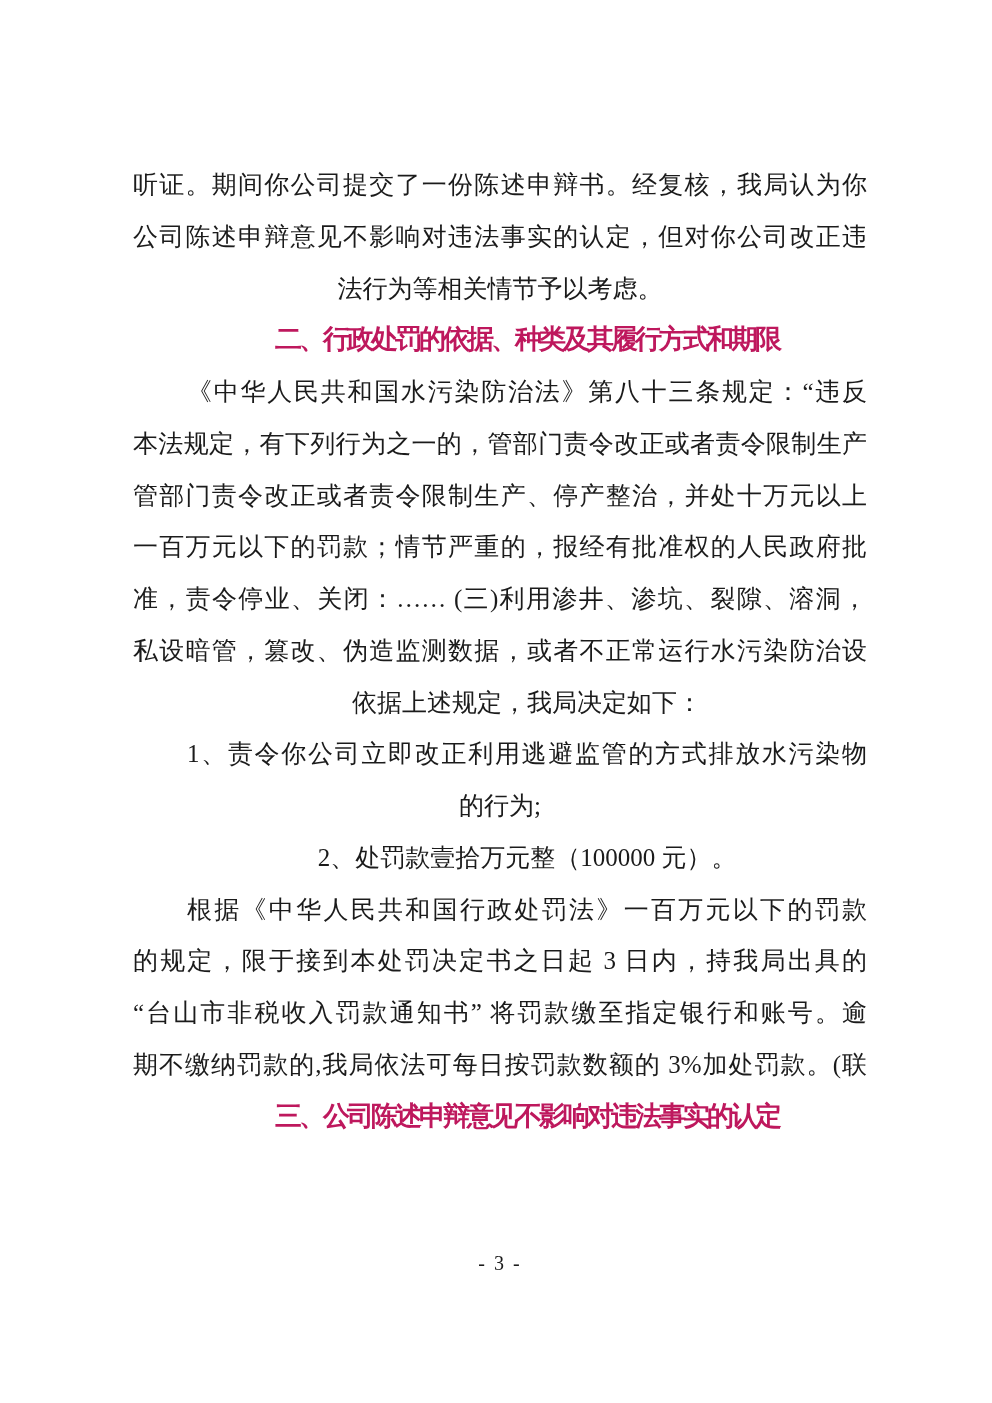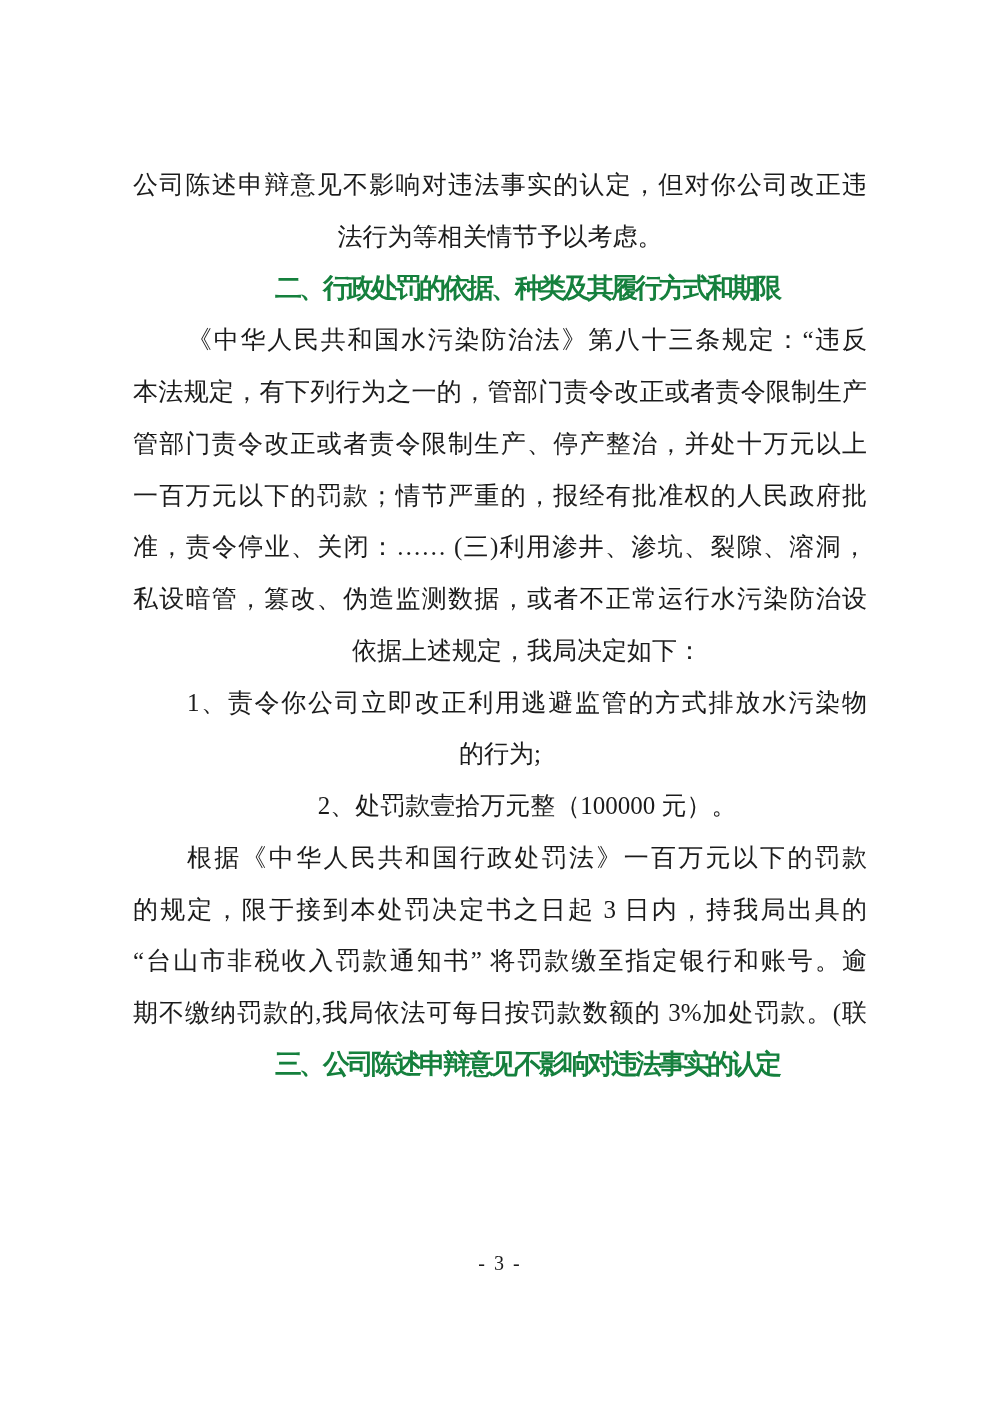--- a/index.html
+++ b/index.html
@@ -38,39 +38,40 @@
   }
   
   .ind {
     text-indent: 54px;
   }
   .heading {
     font-family: "Liberation Sans", "DejaVu Sans", sans-serif;
     font-weight: 700;
     font-size: 27px;
     letter-spacing: -3px;
-    color: #15803d;
+    color: #be185d;
   }
   .footer {
     position: absolute;
     left: 133px;
     top: 1252px;
     width: 734px;
     text-align: center;
     font-size: 20px;
     letter-spacing: 2px;
     color: #1b1b1b;
     font-family: "Liberation Serif", "DejaVu Serif", serif;
   }
 </style>
 </head>
 <body>
 
 <div class="page">
   <div class="doc">
+    <div class="line j">听证。期间你公司提交了一份陈述申辩书。经复核，我局认为你</div>
     <div class="line j">公司陈述申辩意见不影响对违法事实的认定，但对你公司改正违</div>
     <div class="line">法行为等相关情节予以考虑。</div>
     <div class="line heading ind">二、行政处罚的依据、种类及其履行方式和期限</div>
     <div class="line j ind">《中华人民共和国水污染防治法》第八十三条规定：“违反</div>
     <div class="line j">本法规定，有下列行为之一的，管部门责令改正或者责令限制生产</div>
     <div class="line j">管部门责令改正或者责令限制生产、停产整治，并处十万元以上</div>
     <div class="line j">一百万元以下的罚款；情节严重的，报经有批准权的人民政府批</div>
     <div class="line j">准，责令停业、关闭：…… (三)利用渗井、渗坑、裂隙、溶洞，</div>
     <div class="line j">私设暗管，篡改、伪造监测数据，或者不正常运行水污染防治设</div>
     <div class="line ind">依据上述规定，我局决定如下：</div>

